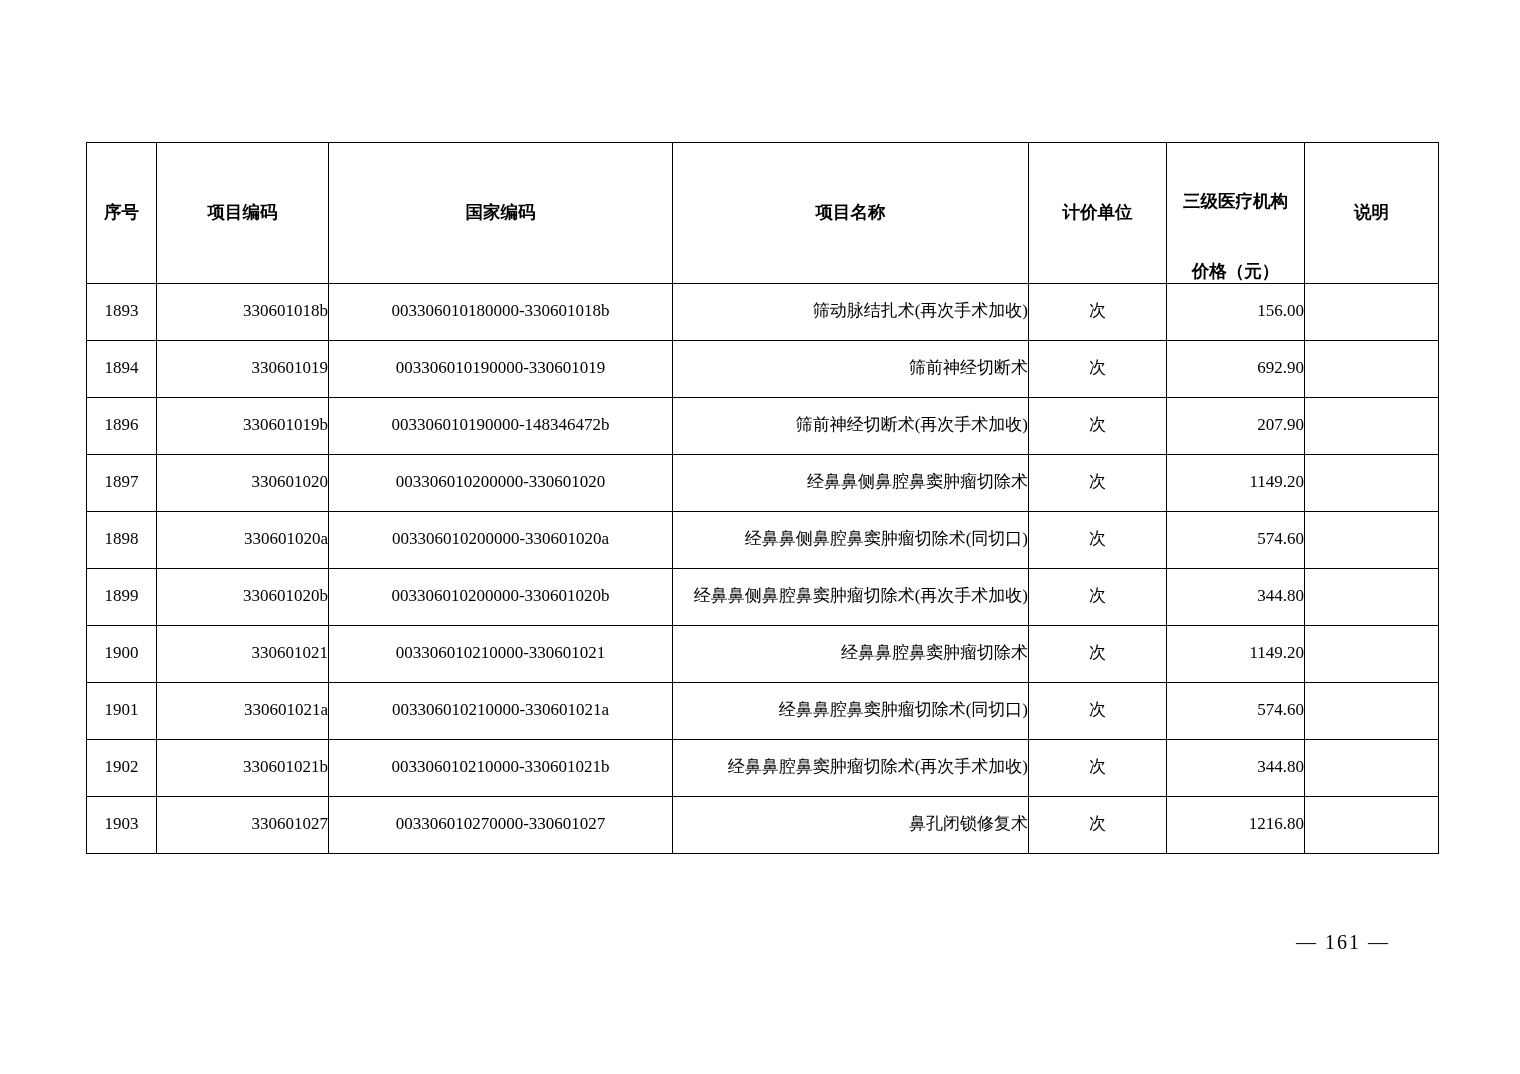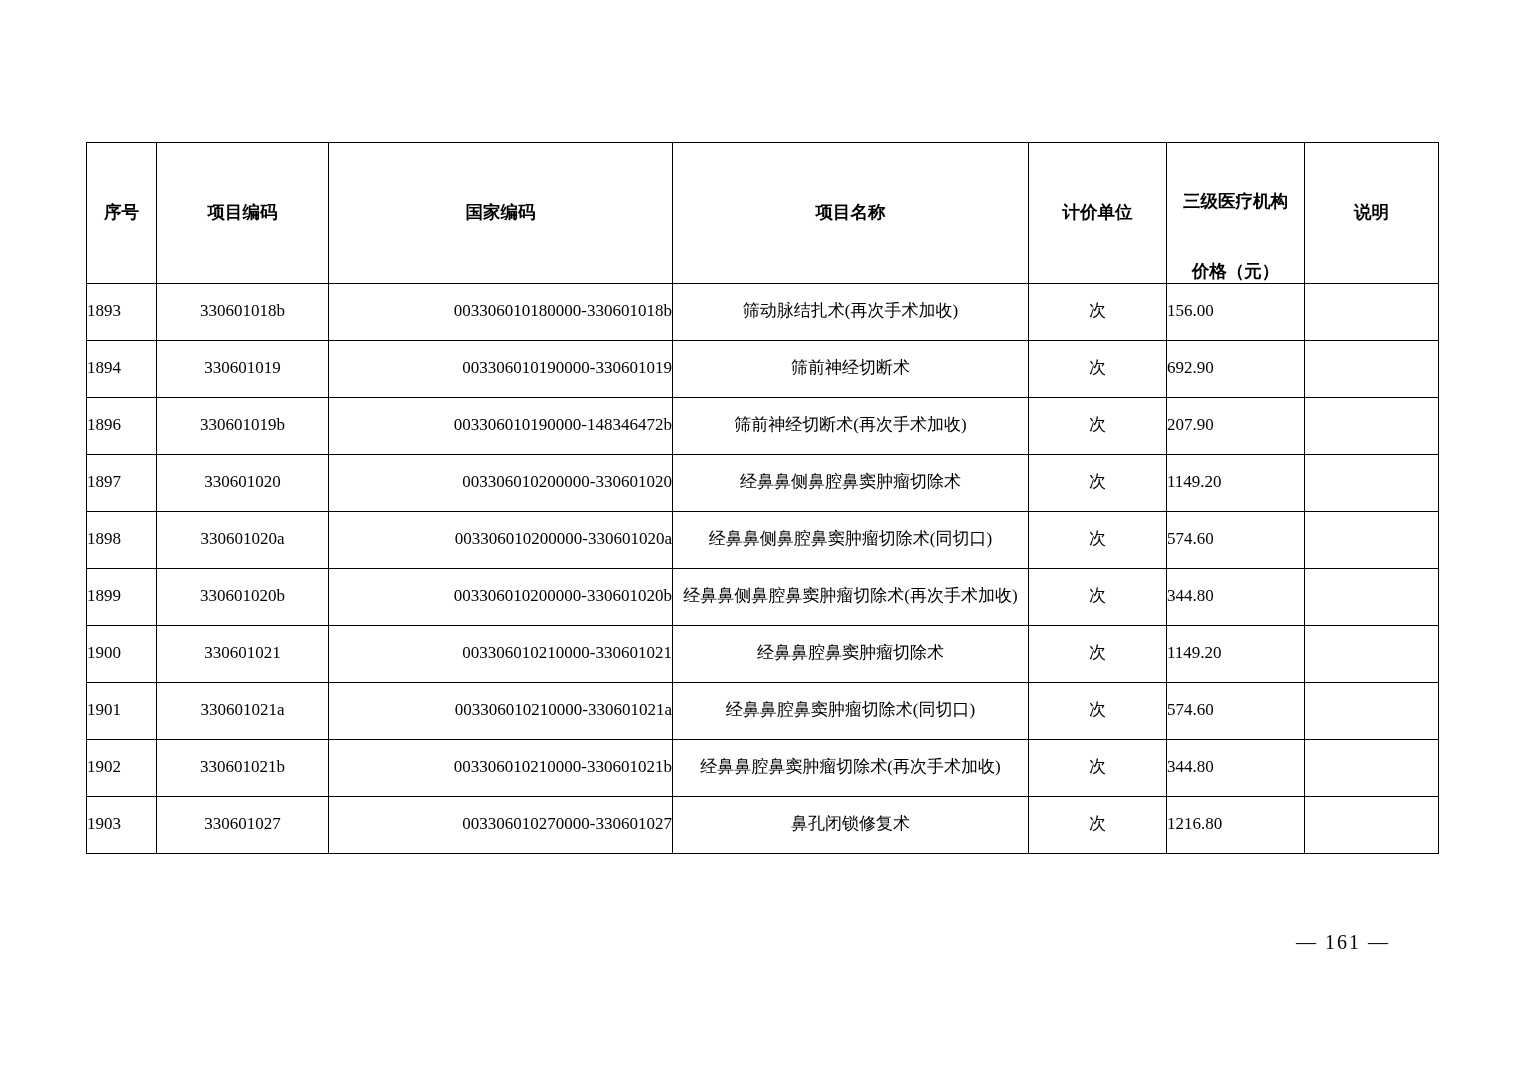--- a/index.html
+++ b/index.html
@@ -47,26 +47,26 @@
     font-size: 17.5px;
   }
   .col-seq    { width: 70px; }
   .col-code   { width: 172px; }
   .col-natl   { width: 344px; }
   .col-name   { width: 356px; }
   .col-unit   { width: 138px; }
   .col-price  { width: 138px; }
   .col-note   { width: 134px; }
 
-  td.c-seq    { padding: 0 4px; }
-  td.c-code   { text-align: center;   padding: 0 6px 0 8px; }
-  td.c-natl   { text-align: right;   padding: 0 6px 0 10px; }
-  td.c-name   { text-align: center;   padding: 4px 8px 4px 10px; }
+  td.c-seq    { text-align: center; padding: 0 4px; }
+  td.c-code   { text-align: right;   padding: 0 6px 0 8px; }
+  td.c-natl   { text-align: center;   padding: 0 6px 0 10px; }
+  td.c-name   { text-align: right;   padding: 4px 8px 4px 10px; }
   td.c-unit   { text-align: center; }
-  td.c-price  { text-align: left; }
+  td.c-price  { text-align: right; }
   td.c-note   { text-align: center; }
 
   tbody tr { height: 57px; }
 
   .hdr-two-line {
     display: block;
     line-height: 1.25;
     margin-top: 48px;
   }
 

